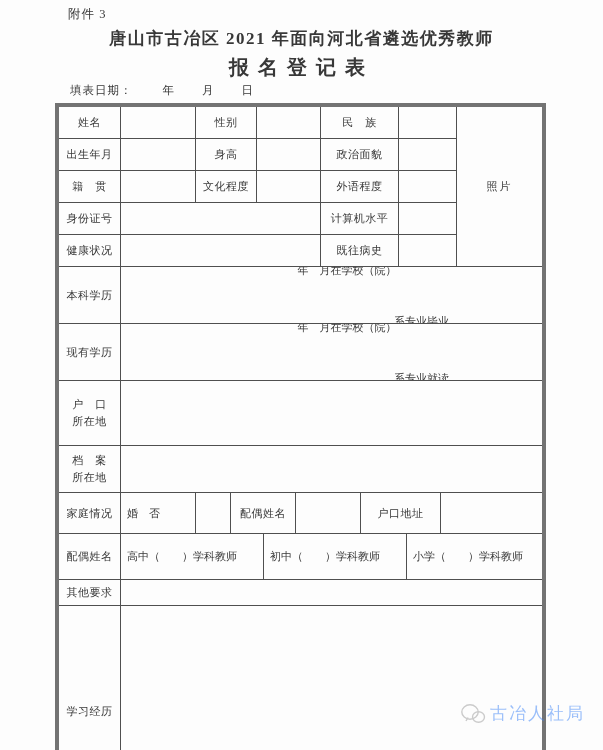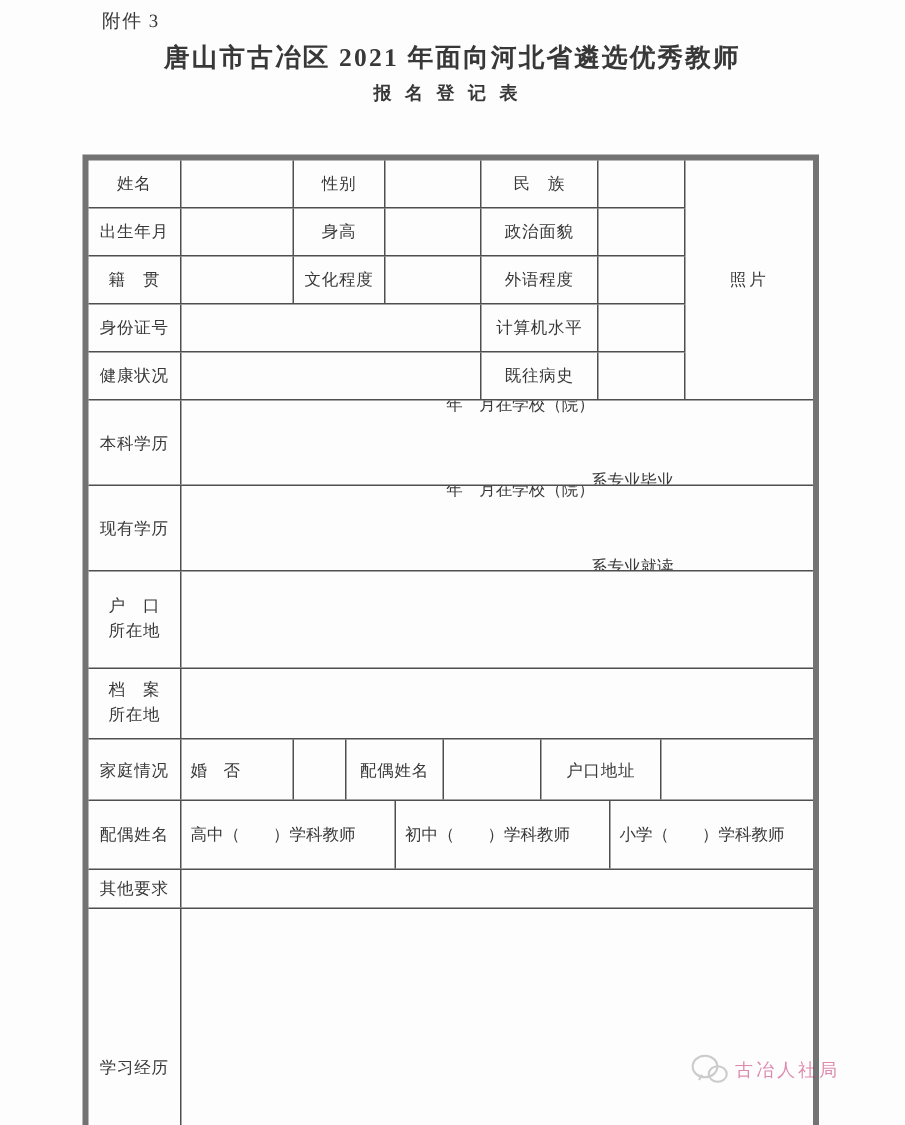--- a/index.html
+++ b/index.html
@@ -19,21 +19,21 @@
     position: absolute; top: 6px; left: 68px;
     font-size: 12.5px; letter-spacing: 1px;
   }
   .title1 {
     position: absolute; top: 27px; left: 0; width: 100%;
     text-align: center; font-size: 17px; font-weight: bold;
     letter-spacing: 1.5px;
   }
   .title2 {
     position: absolute; top: 54px; left: 0; width: 100%;
-    text-align: center; font-size: 12px; font-weight: bold;
+    text-align: center; font-size: 20px; font-weight: bold;
     letter-spacing: 9px;
   }
   .date-line {
     position: absolute; top: 83px; left: 70px;
     font-size: 11.5px; letter-spacing: 1px;
   }
   .date-line .dy { margin-left: 30px; }
   .date-line .dm { margin-left: 27px; }
   .date-line .dd { margin-left: 27px; }
 
@@ -84,35 +84,38 @@
     flex: 1; display: flex; flex-direction: column; justify-content: center;
     line-height: 20px;
   }
   .edu-l1 { display: flex; justify-content: space-between; padding: 0 14px 0 45px; }
   .edu-l2 { display: flex; justify-content: space-between; padding: 0 20px 0 200px; }
 
   .watermark {
     position: absolute; left: 460px; top: 702px;
     display: flex; align-items: center; gap: 4px;
     opacity: 0.5;
-    color: #be185d;
+    color: #3b82f6;
     font-family: "Liberation Sans", "DejaVu Sans", sans-serif;
-    font-size: 12px; letter-spacing: 2px;
+    font-size: 17px; letter-spacing: 2px;
     z-index: 5; white-space: nowrap;
   }
 </style>
 </head>
 <body>
 
 <div class="page">
 
   <div class="attachment">附件 3</div>
   <div class="title1">唐山市古冶区 2021 年面向河北省遴选优秀教师</div>
   <div class="title2">报名登记表</div>
 
+  <div class="date-line">
+    <span>填表日期：</span><span class="dy">年</span><span class="dm">月</span><span class="dd">日</span>
+  </div>
 
   <div class="tbl">
 
     <div class="band">
       <div class="band-left">
         <div class="trow">
           <div class="cell label w62">姓名</div>
           <div class="cell w75"></div>
           <div class="cell label w61">性别</div>
           <div class="cell w64"></div>

